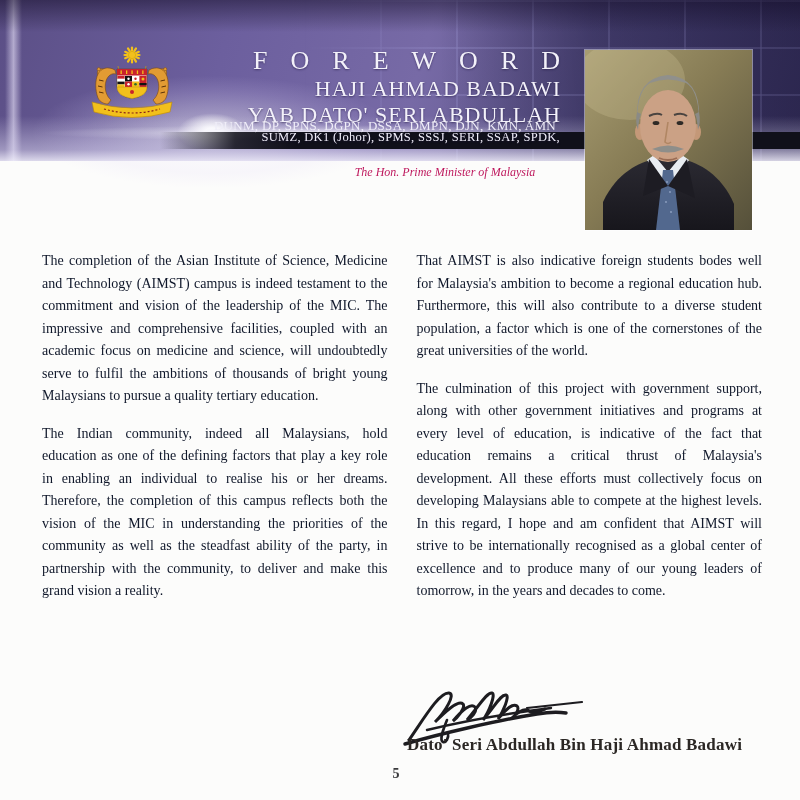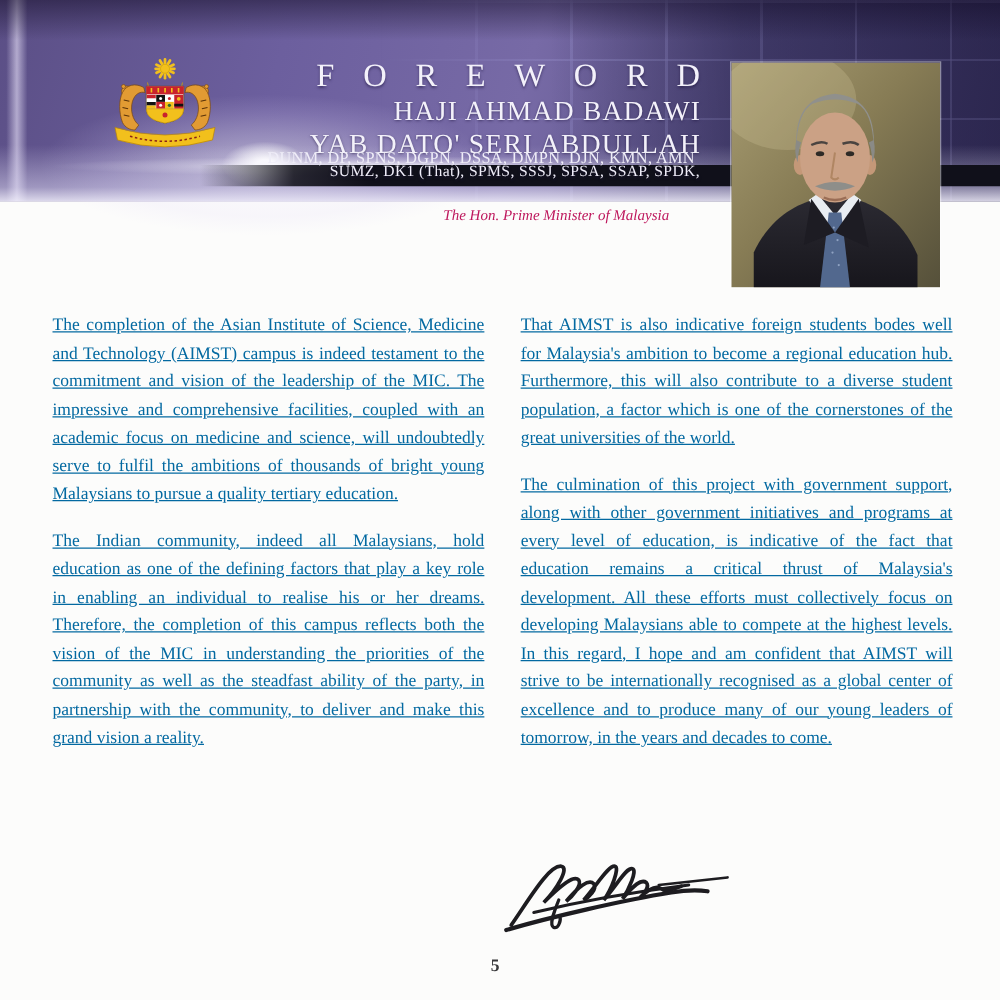--- a/index.html
+++ b/index.html
@@ -45,21 +45,21 @@
   .crest{position:absolute;left:84px;top:46px;width:96px;height:78px;z-index:4;}
   .portrait{position:absolute;left:585px;top:50px;width:167px;height:180px;z-index:6;
         outline:1px solid rgba(255,255,255,.45);}
 
   
   .subtitle{position:absolute;left:250px;top:165px;width:390px;text-align:center;
         font-style:italic;font-size:12px;color:#be185d;}
 
   
   .columns{position:absolute;left:42px;top:250px;width:720px;display:flex;gap:29px;}
-  .col{width:346px;font-size:14px;line-height:22.5px;color:#0369a1;text-align:justify;text-decoration:underline;}
+  .col{width:346px;font-size:14px;line-height:22.5px;color:#0f172a;text-align:justify;}
   .col p{margin:0 0 15px 0;}
 
   
   .sig{position:absolute;left:399px;top:668px;width:190px;height:80px;}
   .sig-name{position:absolute;left:407px;top:735px;font-weight:bold;font-size:17px;color:#2b2724;
         letter-spacing:.2px;}
   .page-num{position:absolute;left:386px;top:766px;width:20px;text-align:center;
         font-weight:bold;font-size:14px;color:#39393b;}
 </style>
 </head>
@@ -126,21 +126,21 @@
       <path d="M33,41 q0,9 15,11.5 q15,-2.5 15,-11.5 Z" fill="#f2c01c" stroke="#b8860b" stroke-width="0.4"></path>
       <circle cx="48" cy="46" r="2" fill="#c8222c"></circle>
       <path d="M8,56 Q48,68 88,56 L86,66 Q48,77 10,66 Z" fill="#f2c01c" stroke="#b8860b" stroke-width="0.6"></path>
       <path d="M20,63 Q48,71 76,63" fill="none" stroke="#8a2218" stroke-width="1.2" stroke-dasharray="2 2"></path>
     </svg>
 
     <div class="heading-block">
       <div class="foreword">FOREWORD</div>
       <div class="hname">HAJI AHMAD BADAWI</div>
       <div class="hname">YAB DATO' SERI ABDULLAH</div>
-      <div class="honors1">SUMZ, DK1 (That), SPMS, SSSJ, SPSA, SSAP, SPDK,</div>
+      <div class="honors1">SUMZ, DK1 (Johor), SPMS, SSSJ, SERI, SSAP, SPDK,</div>
     </div>
     <div class="honors2">DUNM, DP, SPNS, DGPN, DSSA, DMPN, DJN, KMN, AMN</div>
   </header>
 
   <svg class="portrait" viewBox="0 0 167 180">
     <defs>
       <linearGradient id="pbg" x1="0" y1="0" x2="1" y2="1">
         <stop offset="0" stop-color="#a89d72"></stop>
           <stop offset="0.45" stop-color="#877c55"></stop>
           <stop offset="1" stop-color="#55503a"></stop>
@@ -194,16 +194,17 @@
 
   <svg class="sig" viewBox="0 0 190 80">
     <g fill="none" stroke="#1d1c20" stroke-linecap="round">
       <path stroke-width="3" d="M10,72 C24,52 40,24 50,25 C57,26 46,44 36,54 C50,40 60,32 64,36 C67,40 58,50 54,53 C64,41 72,35 76,39 C79,43 72,50 68,52 C80,38 88,24 93,25 C97,26 90,44 84,52 C96,38 102,26 107,27 C111,28 104,44 99,51 C108,40 114,35 118,38 C121,41 116,48 113,50 C120,43 126,40 130,43 C133,46 138,44 146,41"></path>
       <path stroke-width="2.6" d="M48,52 C44,62 40,72 44,74 C47,75 50,70 49,65"></path>
       <path stroke-width="3.4" d="M6,76 C40,66 100,52 138,46 C150,44 160,44 167,45"></path>
       <path stroke-width="2.4" d="M28,62 C70,52 120,44 152,40"></path>
       <path stroke-width="2.2" d="M128,40 L183,34"></path>
     </g>
   </svg>
+  <div class="sig-name">Dato' Seri Abdullah Bin Haji Ahmad Badawi</div>
 
   <div class="page-num">5</div>
 
 </div>
 
 </body></html>

